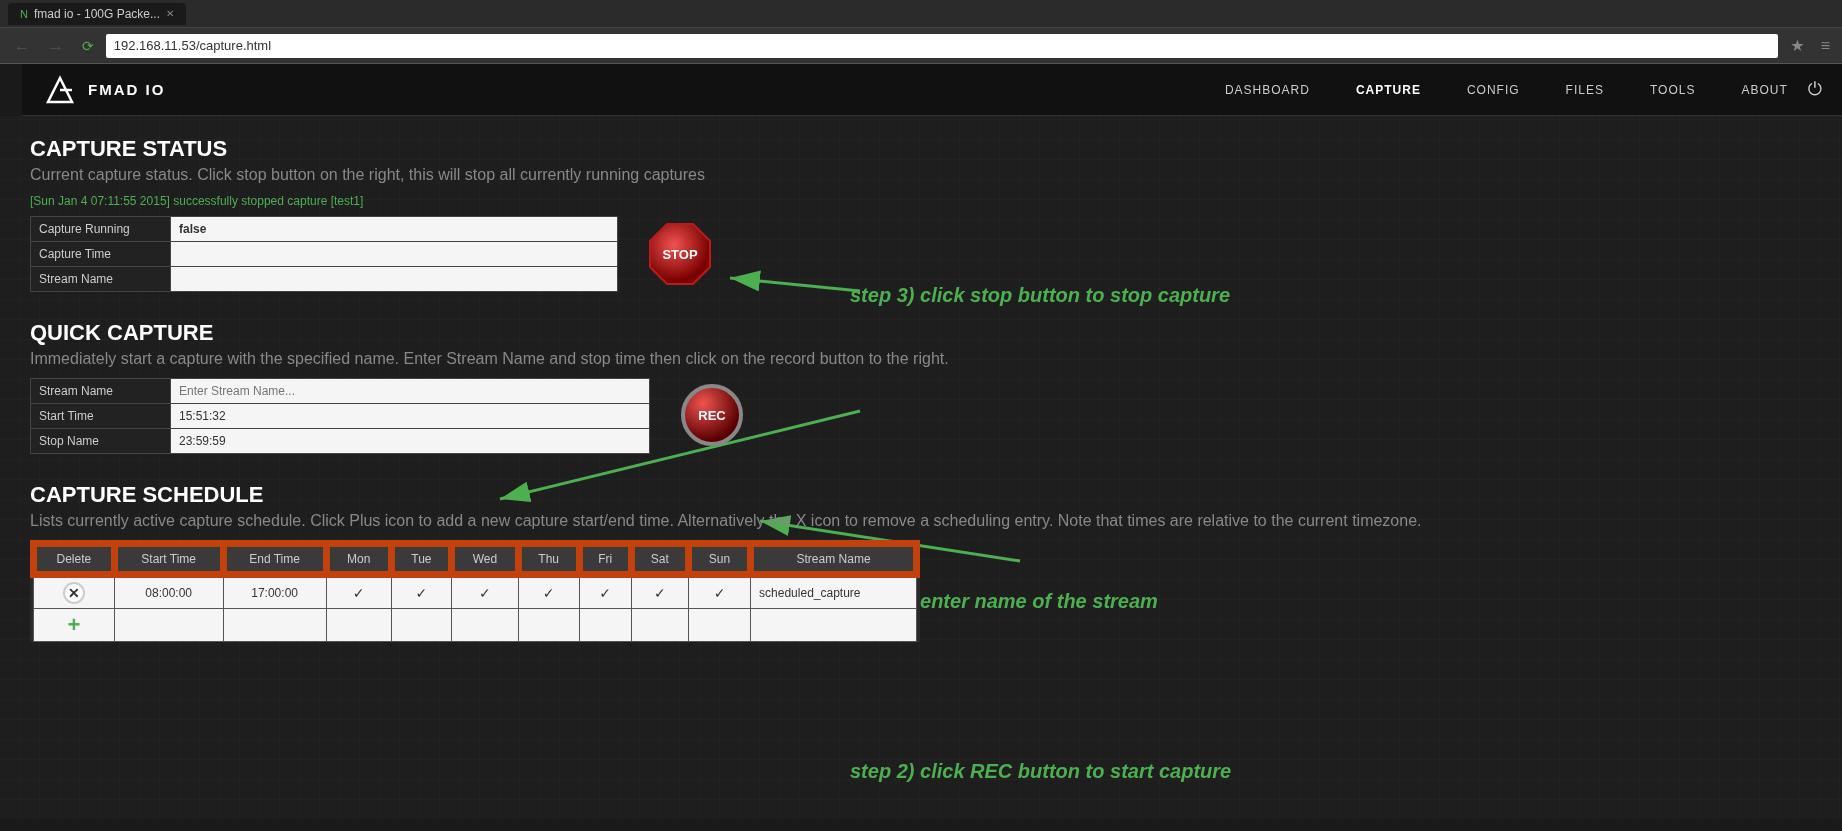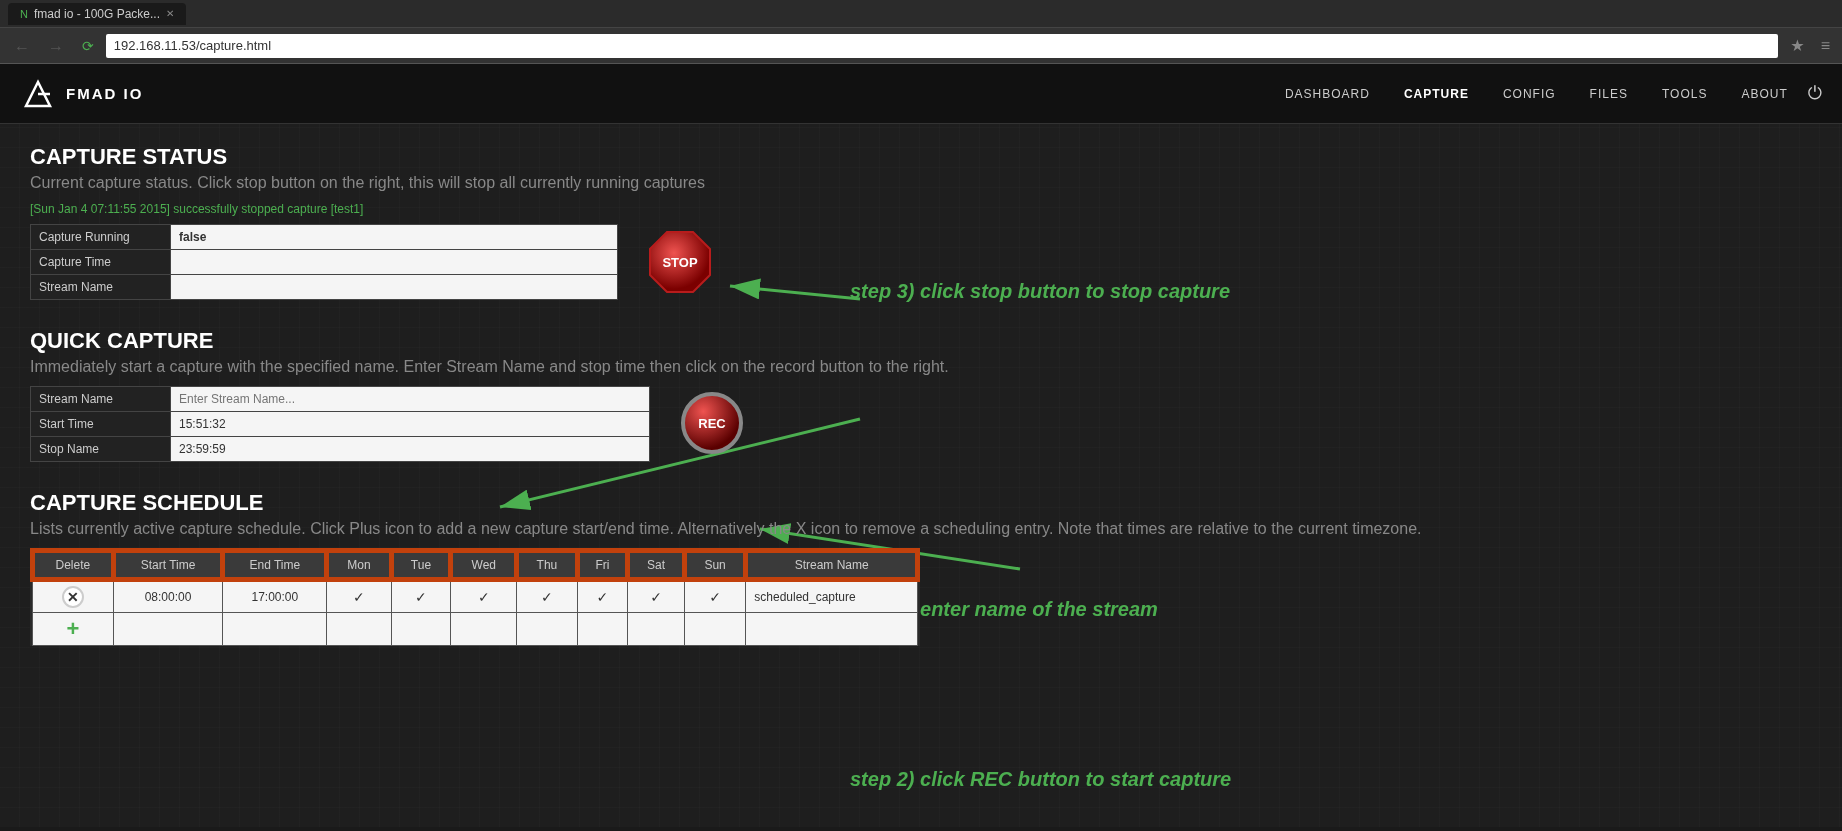--- a/index.html
+++ b/index.html
@@ -76,45 +76,46 @@
     }
     .menu-btn {
       color: #888;
       font-size: 16px;
       padding: 2px 4px;
     }
 
     
     .navbar {
       background: #111;
-      height: 60px;
+      height: 52px;
       display: flex;
       align-items: center;
       padding: 17px 20px;
       border-bottom: 1px solid #333;
+      margin-left: 22px;
     }
     .navbar-brand {
       display: flex;
       align-items: center;
       gap: 10px;
       margin-right: auto;
     }
     .brand-logo {
       width: 36px;
       height: 36px;
     }
     .brand-name {
       color: #fff;
       font-weight: bold;
       font-size: 15px;
       letter-spacing: 2px;
     }
     .navbar-links {
       display: flex;
-      gap: 34px;
+      gap: 46px;
       align-items: center;
     }
     .nav-link {
       color: #ccc;
       text-decoration: none;
       font-size: 12px;
       letter-spacing: 1px;
       cursor: pointer;
     }
     .nav-link.active { color: #fff; font-weight: bold; }
@@ -217,21 +218,21 @@
 
     
     .schedule-table {
       width: 890px;
       border-collapse: collapse;
       background: #2a2a2a;
     }
     .schedule-table th {
       background: #3a3a3a;
       color: #ccc;
-      border: 5px solid #c2410c;
+      border: 7px solid #c2410c;
       padding: 5px 8px;
       font-size: 12px;
       text-align: center;
       font-weight: normal;
     }
     .schedule-table th:first-child { text-align: center; }
     .schedule-table td {
       border: 1px solid #555;
       padding: 4px 8px;
       font-size: 12px;
@@ -385,21 +386,21 @@
                 <stop offset="100%" stop-color="#7b0000"></stop>
               </radialGradient>
             </defs>
             <polygon points="19,2 45,2 62,19 62,45 45,62 19,62 2,45 2,19" fill="url(#stopGrad)" stroke="#b71c1c" stroke-width="2"></polygon>
             <text x="32" y="37" text-anchor="middle" fill="white" font-weight="bold" font-size="13" font-family="Arial">STOP</text>
           </svg>
         </div>
       </div>
     </div>
 
-    <div class="annotation" style="left: 820px; top: 136px;">step 3) click stop button to stop capture</div>
+    <div class="annotation" style="left: 820px; top: 148px;">step 3) click stop button to stop capture</div>
   </div>
 
   <div class="section-block">
     <h2 class="section-title">QUICK CAPTURE</h2>
     <p class="section-desc">Immediately start a capture with the specified name. Enter Stream Name and stop time then click on the record button to the right.</p>
 
     <div class="annotation" style="left: 820px; top: 270px;">step 1) enter name of the stream</div>
 
     <div class="quick-capture-row">
       <table class="capture-table">

